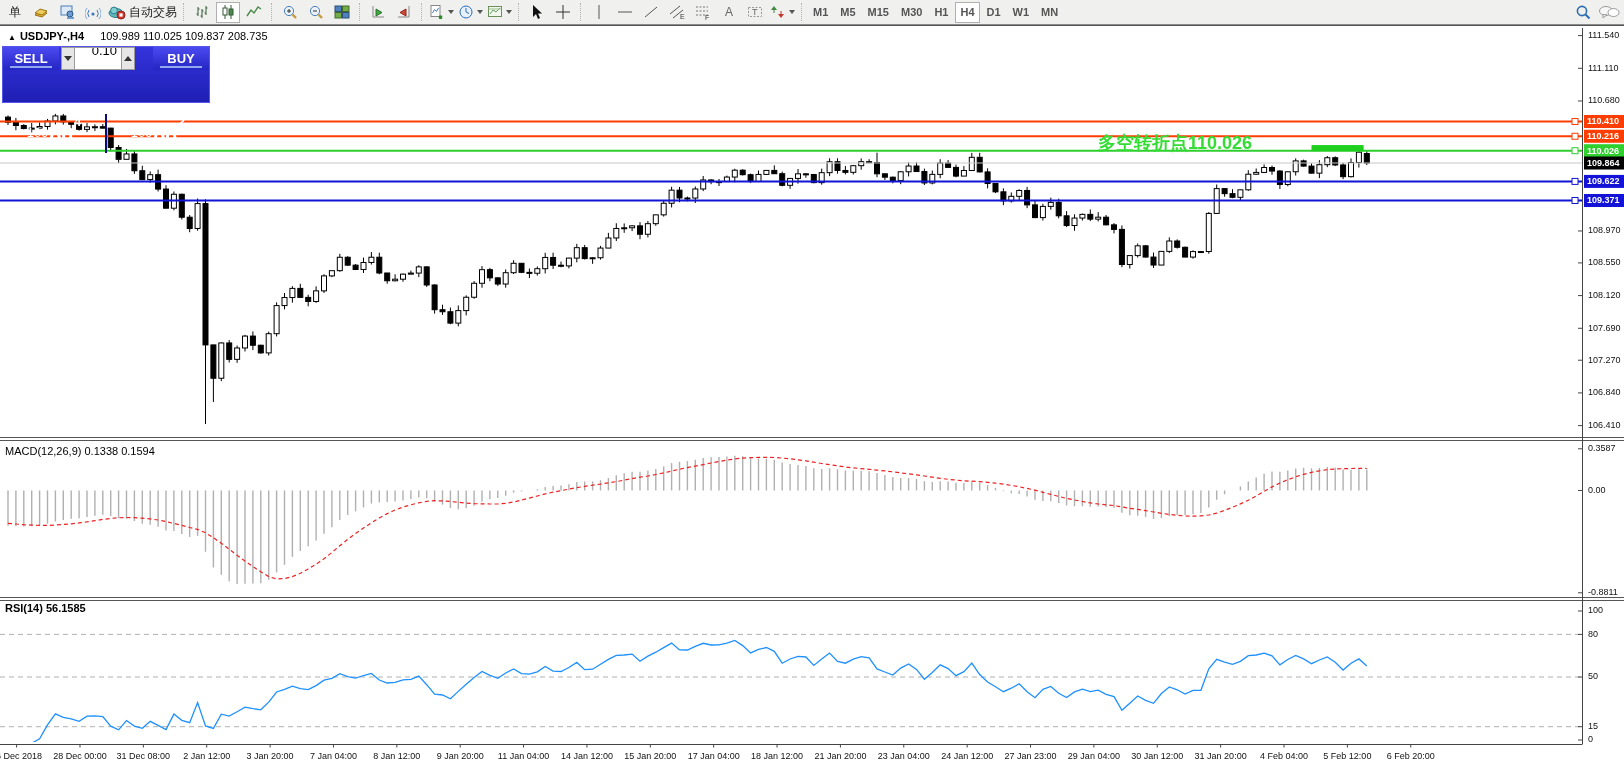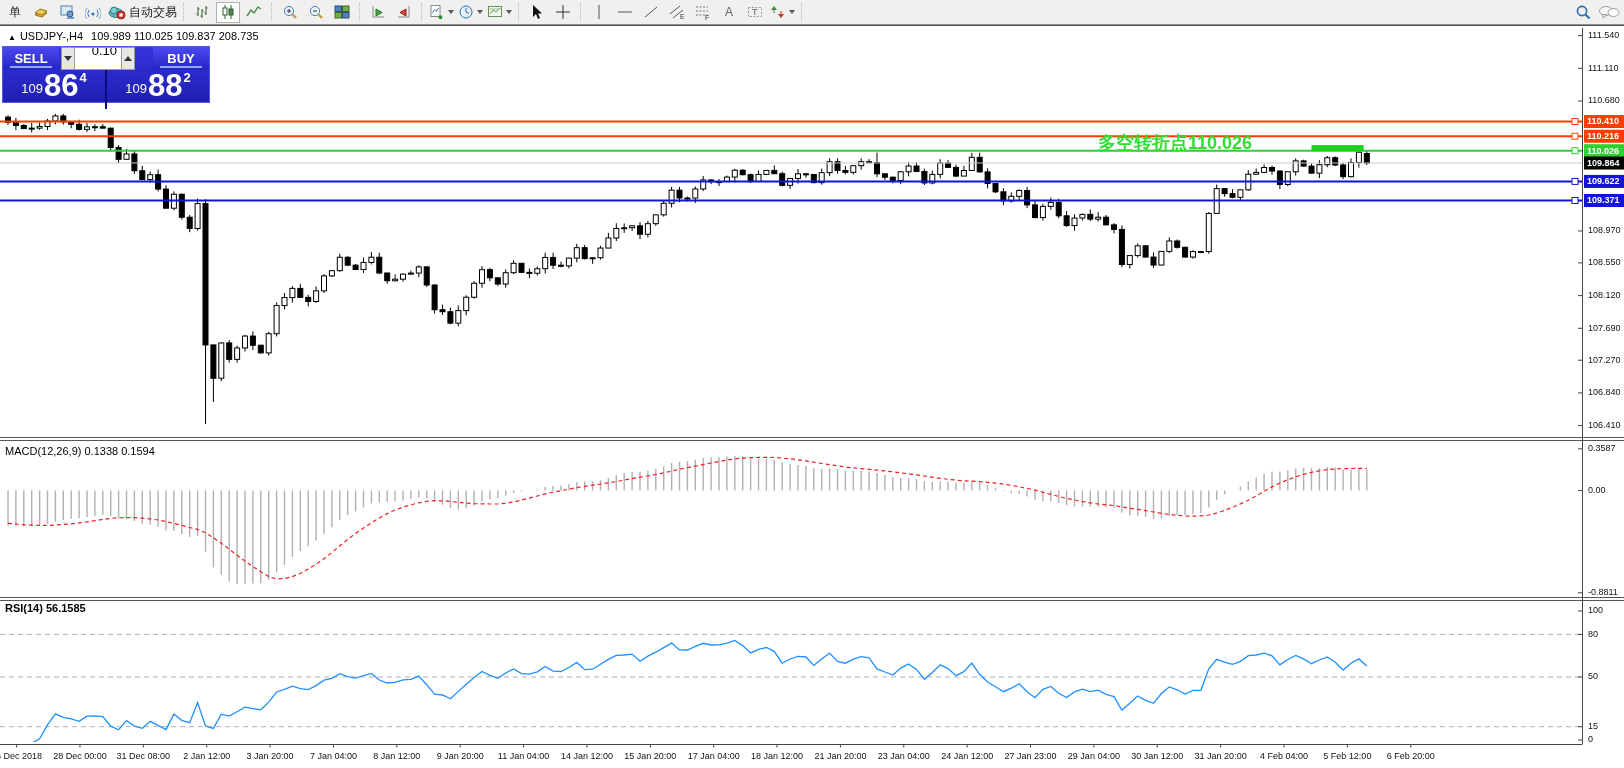--- a/index.html
+++ b/index.html
@@ -17,42 +17,42 @@
   .caret{width:0;height:0;border-left:3px solid transparent;border-right:3px solid transparent;
     border-top:4px solid #555;margin-left:3px;}
   .tb-right{margin-left:auto;display:flex;align-items:center;}
   
   .chart-frame{position:absolute;left:0;top:25px;width:1624px;height:743px;background:#fff;
     border-top:1px solid #555;z-index:1;}
   #chart-svg{position:absolute;left:0;top:0;z-index:1;}
   svg text{font-family:"Liberation Sans",sans-serif;}
   .symbol-title{position:absolute;left:8px;top:30px;font-size:11px;color:#000;z-index:3;white-space:nowrap;}
   .symbol-title .tri{font-size:8px;margin-right:4px;}
-  .symbol-title b{font-weight:normal;margin-right:8px;}
+  .symbol-title b{font-weight:bold;margin-right:16px;}
   
   .trade-panel{position:absolute;left:2px;top:46px;width:208px;height:57px;z-index:4;
     background:linear-gradient(#3434dd,#1f1fb4);border:1px solid #5555e8;box-sizing:border-box;
-    display:flex;flex-direction:column;}
+    display:flex;flex-direction:column;gap:44px;}
   .tp-top{height:23px;display:flex;align-items:stretch;}
   .tp-btn{width:56px;color:#fff;font-size:13px;font-weight:bold;display:flex;align-items:center;
     justify-content:center;position:relative;background:linear-gradient(#4a4af0,#2525c4);}
   .tp-btn:after{content:"";position:absolute;left:7px;right:7px;bottom:2px;height:2px;background:#8fa8f0;}
   .vol-wrap{display:flex;align-items:stretch;margin-left:2px;}
   .spin{width:14px;background:#e6e6e6;border:1px solid #9a9a9a;display:flex;align-items:center;
     justify-content:center;box-sizing:border-box;}
   .tri-dn{width:0;height:0;border-left:4px solid transparent;border-right:4px solid transparent;border-top:5px solid #333;}
   .tri-up{width:0;height:0;border-left:4px solid transparent;border-right:4px solid transparent;border-bottom:5px solid #333;}
   .vol-input{width:46px;border:1px solid #9a9a9a;border-left:none;border-right:none;
     font-size:13px;text-align:right;padding:0 4px 16px 0;box-sizing:border-box;font-family:"Liberation Sans",sans-serif;}
   .tp-buy{margin-left:auto;justify-content:center;}
   .tp-bottom{flex:1;display:flex;align-items:stretch;}
   .tp-price{flex:1;display:flex;align-items:flex-end;justify-content:center;color:#fff;padding-bottom:10px;}
   .tp-div{width:2px;background:#0b0b7e;}
   .p-small{font-size:13px;margin:0 1px 3px 0;}
-  .p-big{font-size:31px;font-weight:bold;line-height:0.85;}
+  .p-big{font-size:21px;font-weight:bold;line-height:0.85;}
   .p-sup{font-size:13px;font-weight:bold;margin:0 0 14px 1px;}
   
   .annotation{position:absolute;left:1040px;top:131px;width:212px;text-align:right;z-index:3;
     font-size:18px;font-weight:bold;white-space:nowrap;}
   .ind-label{position:absolute;left:5px;font-size:11px;color:#000;z-index:3;white-space:nowrap;}
   #macd-label{top:445px;}
   #rsi-label{top:602px;font-weight:bold;}
 </style>
 </head>
 <body>
@@ -245,20 +245,31 @@
   <div class="tb-btn">
     <svg width="16" height="16">
         <polygon points="4,2 7,6 1,6" fill="#3f8a3f"></polygon>
         <polygon points="11,14 14,10 8,10" fill="#c23a2e"></polygon>
         <line x1="4" y1="6" x2="4" y2="9" stroke="#3f8a3f"></line>
         <line x1="11" y1="7" x2="11" y2="10" stroke="#c23a2e"></line>
       </svg>
     <span class="caret"></span>
   </div>
   <div class="tb-sep"></div>
+  <div id="tf-group" style="display:flex;align-items:center;">
+      <div class="tb-btn tf-btn">M1</div>
+      <div class="tb-btn tf-btn">M5</div>
+      <div class="tb-btn tf-btn">M15</div>
+      <div class="tb-btn tf-btn">M30</div>
+      <div class="tb-btn tf-btn">H1</div>
+      <div class="tb-btn tf-btn pressed">H4</div>
+      <div class="tb-btn tf-btn">D1</div>
+      <div class="tb-btn tf-btn">W1</div>
+      <div class="tb-btn tf-btn">MN</div>
+    </div>
   <div class="tb-right">
     <div class="tb-btn">
       <svg width="17" height="17">
           <circle cx="7" cy="7" r="4.6" fill="none" stroke="#2a6db5" stroke-width="1.6"></circle>
           <line x1="10.5" y1="10.5" x2="14.5" y2="14.5" stroke="#2a6db5" stroke-width="2"></line>
         </svg>
     </div>
     <div class="tb-btn">
       <svg width="22" height="17">
           <ellipse cx="8" cy="7" rx="6.5" ry="4.5" fill="#f7f7f7" stroke="#9a9a9a"></ellipse>

